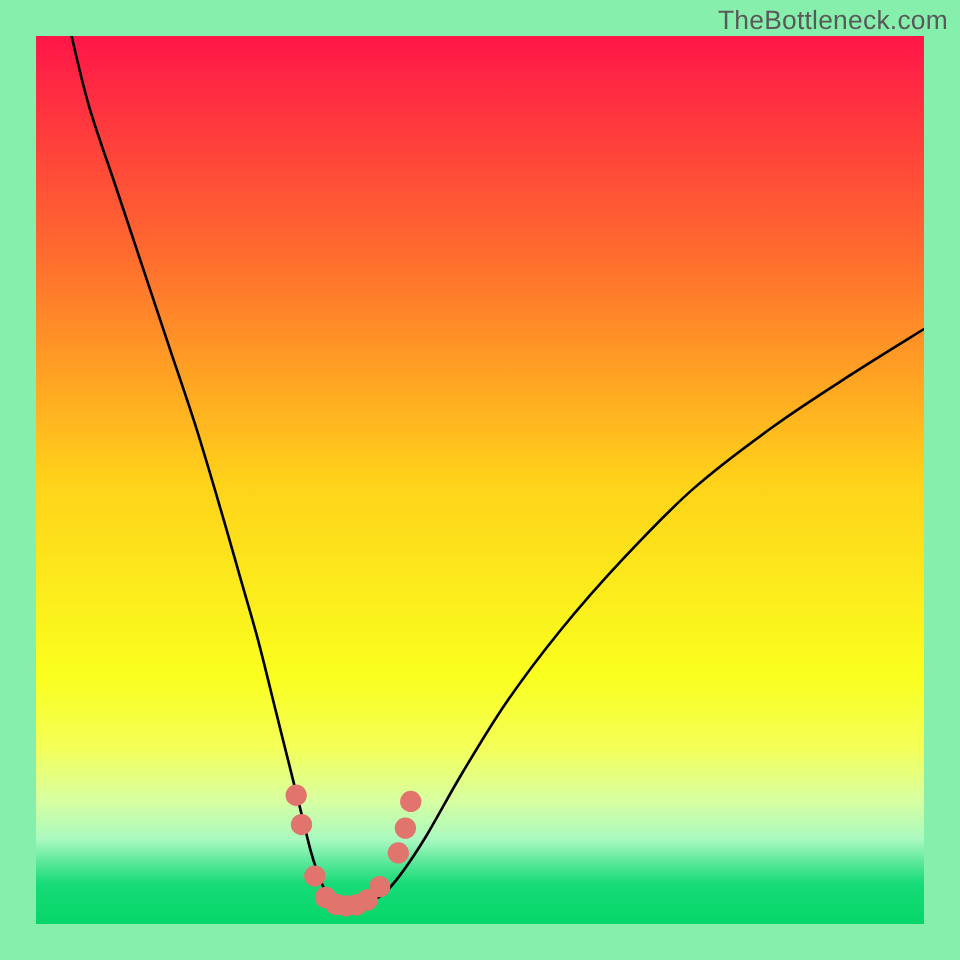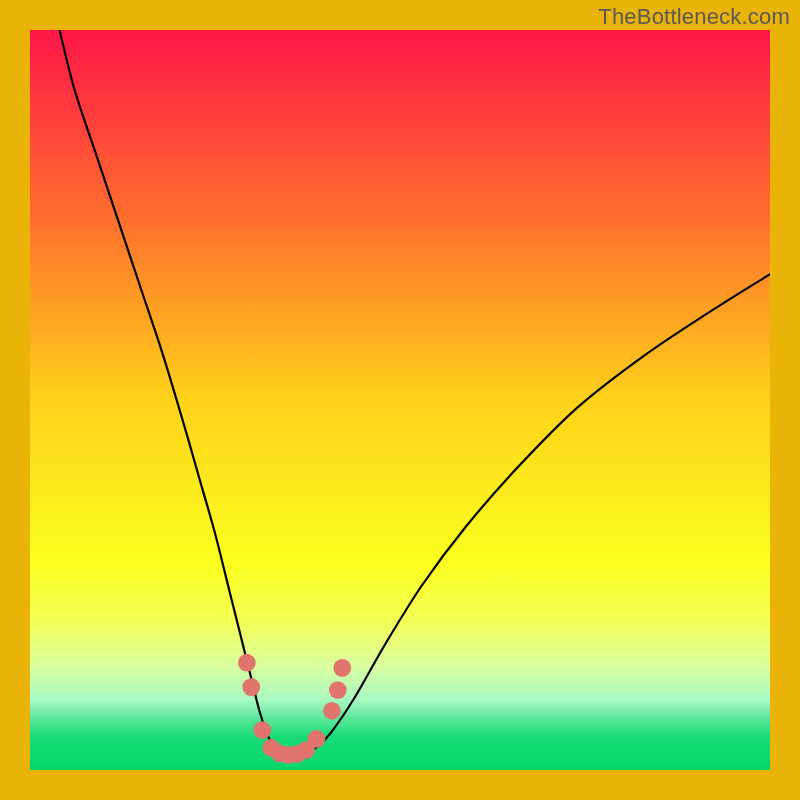--- a/index.html
+++ b/index.html
@@ -9,21 +9,21 @@
     height: 800px;
     background: #000;
     overflow: hidden;
   }
   .frame {
     position: absolute;
     left: 0;
     top: 0;
     width: 800px;
     height: 800px;
-    background: #eab308;
+    background: #86efac;
   }
   .plot {
     position: absolute;
     left: 30px;
     top: 30px;
     width: 740px;
     height: 740px;
     overflow: hidden;
   }
   .watermark {

